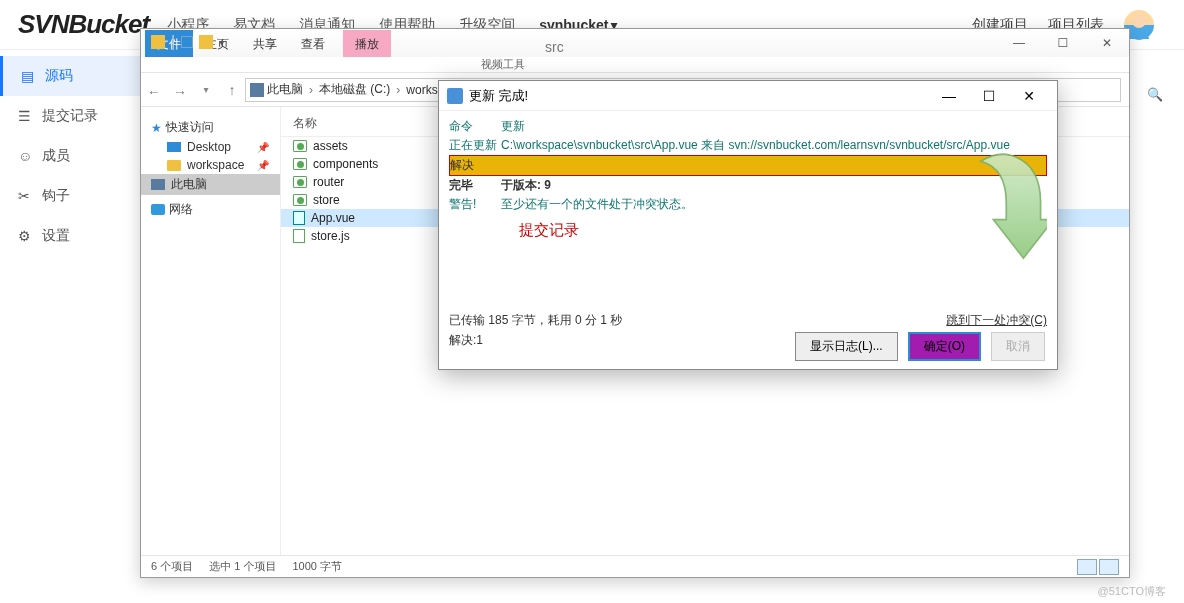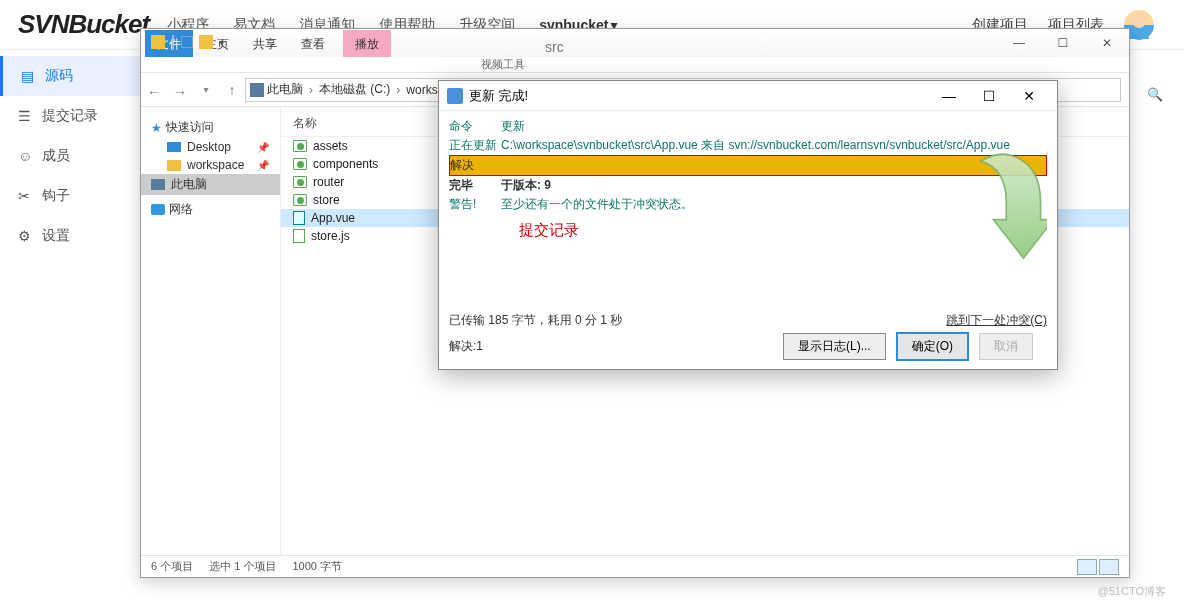--- a/index.html
+++ b/index.html
@@ -86,25 +86,25 @@
 .dlg-head .c3{width:80px;}
 .dlg-row { display:flex; font-size:12px; padding:1px 0;}
 .dlg-row .c1{width:52px;}
 .dlg-row .c2{flex:1;}
 .gray{color:#0f766e;}
 .red{color:#0f766e;}
 .sel-row{background:#eab308;flex-direction:column;}
 .redbox{border:1.5px solid #cc0000; }
 .annot { color:#cc0000; font-size:15px; font-weight:500; position:absolute; left:80px; top:110px;}
 .arrow-bg { position:absolute; right:10px; top:40px; width:90px; height:120px; opacity:.9;}
-.dlg-footer { display:flex; align-items:center; gap:10px; position:absolute; bottom:8px; left:10px; right:24px;}
+.dlg-footer { display:flex; gap:10px; position:absolute; bottom:8px; left:10px; right:12px;}
 .dlg-footer .lbl{font-size:12px;}
 .dlg-footer .sp{flex:1;}
 .btn { border:1px solid #888; padding:4px 14px; font-size:12px; background:#eee; cursor:pointer;}
-.btn.primary{border:2px solid #2e8bd8; background:#e5e5e5;}
+.btn.primary{border:2px solid #2e8bd8; background:#a21caf;}
 .btn:disabled,.btn.dis{color:#aaa;border-color:#ccc;cursor:default;}
 .jump-line{display:flex;justify-content:space-between;font-size:12px;color:#333;padding-top:6px;}
 .watermark{position:absolute;right:18px;bottom:4px;font-size:11px;color:#bbb;}
 </style>
 </head>
 <body>
 
 <div class="svn-header">
   <div class="logo">SVNBucket</div>
   <div class="top-nav">

